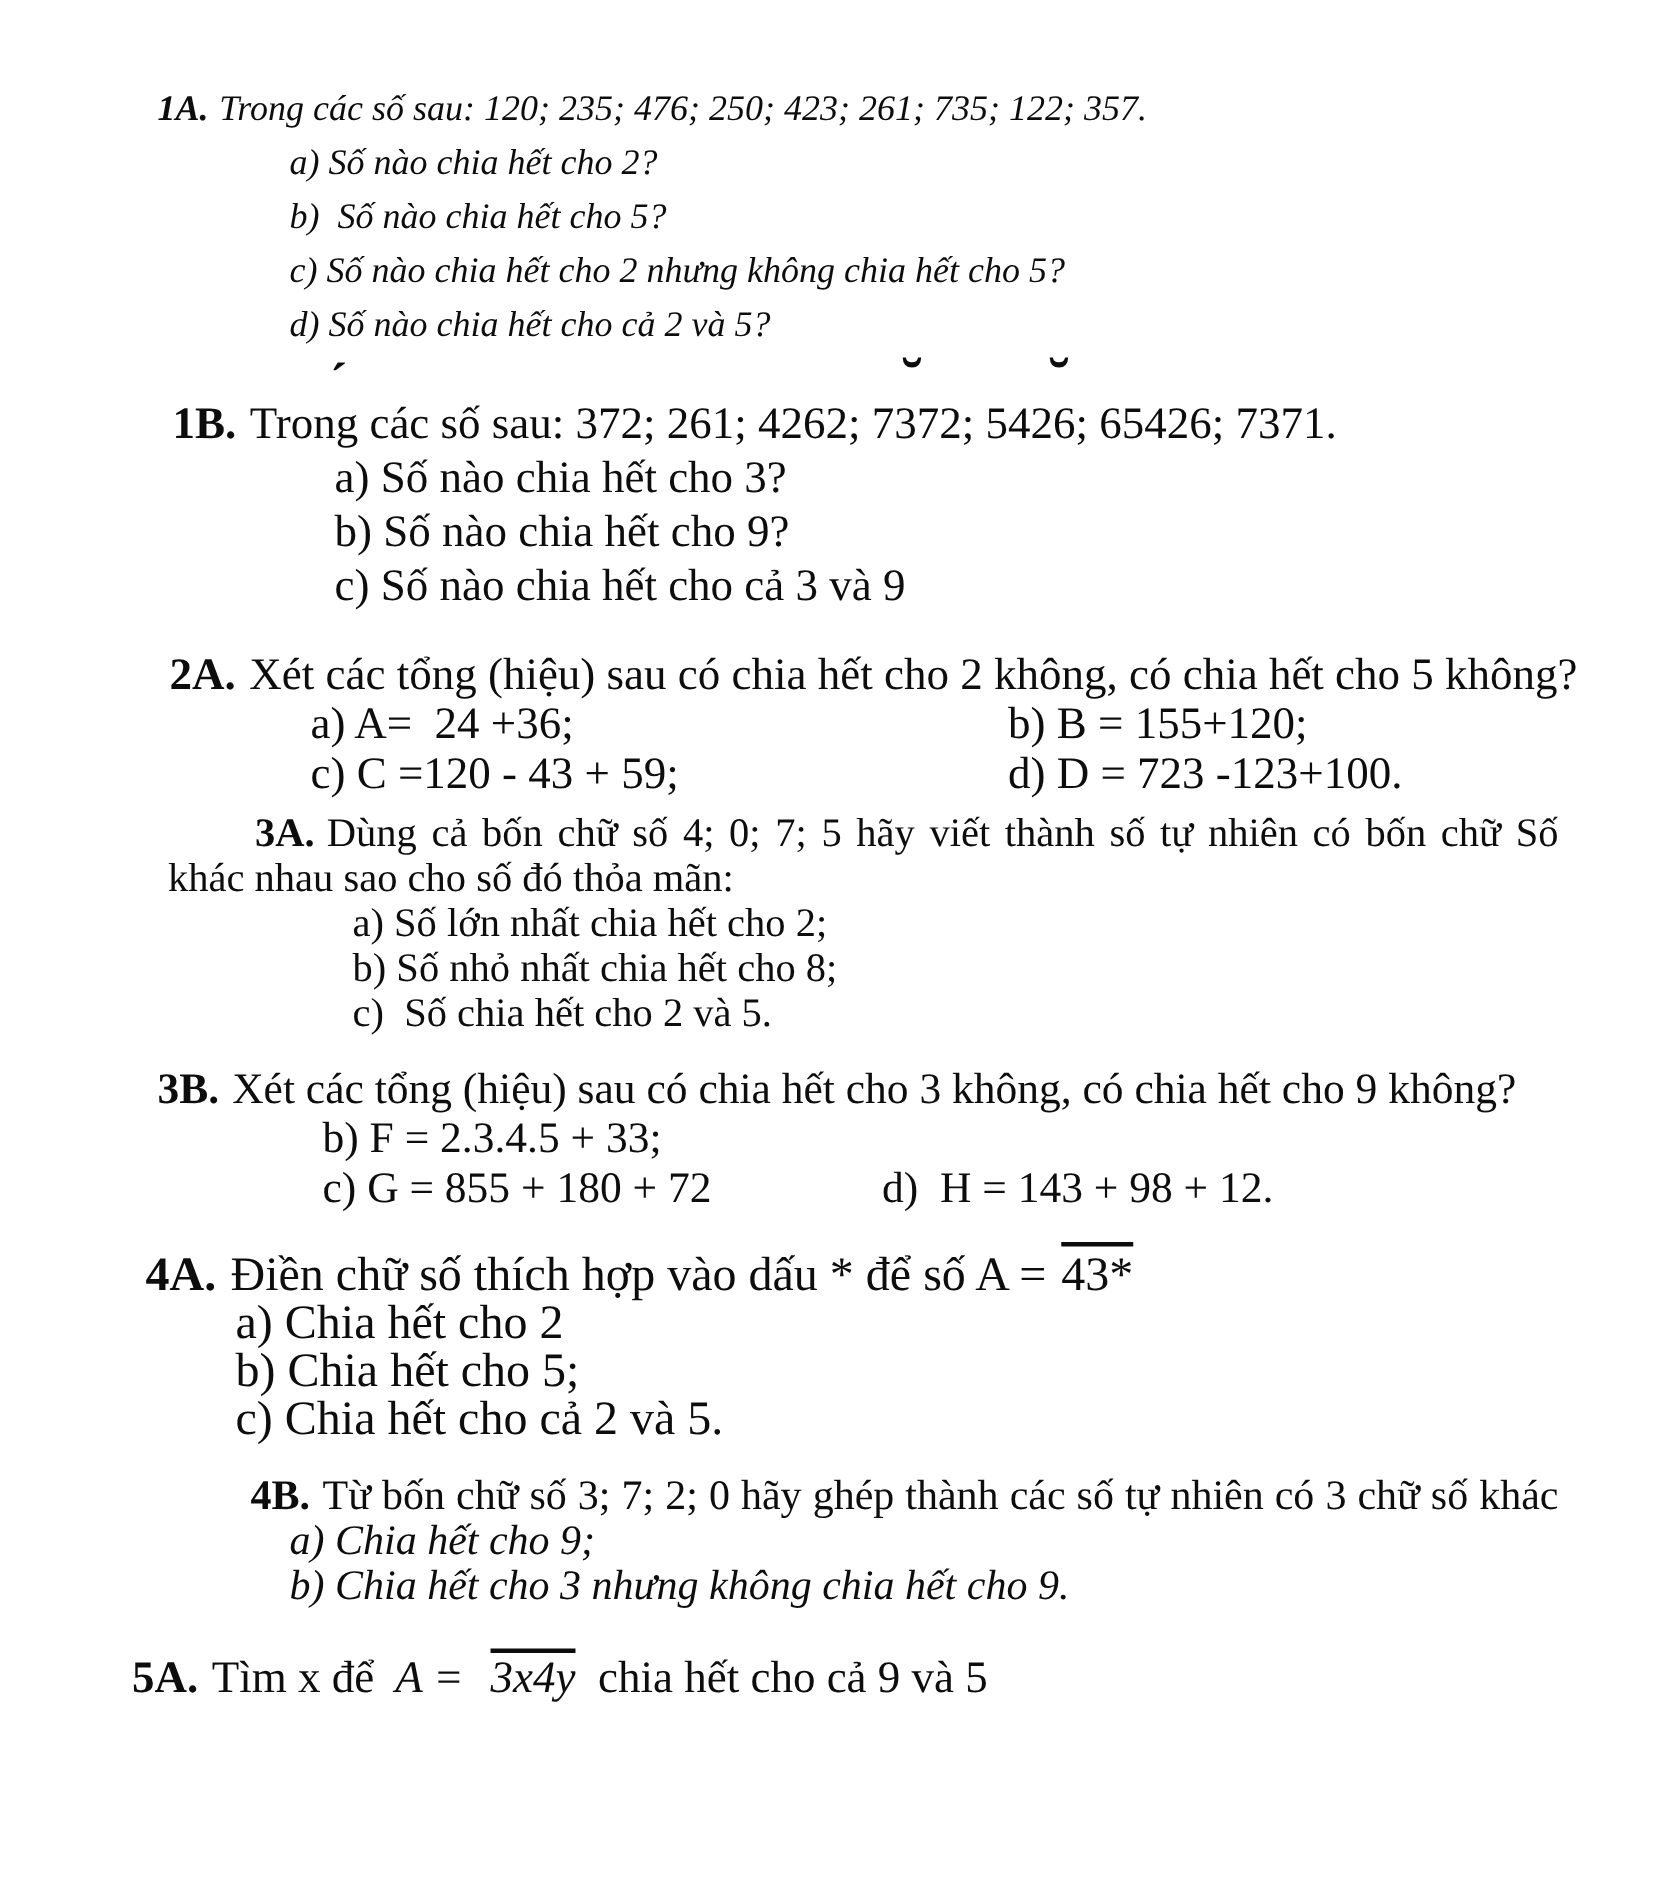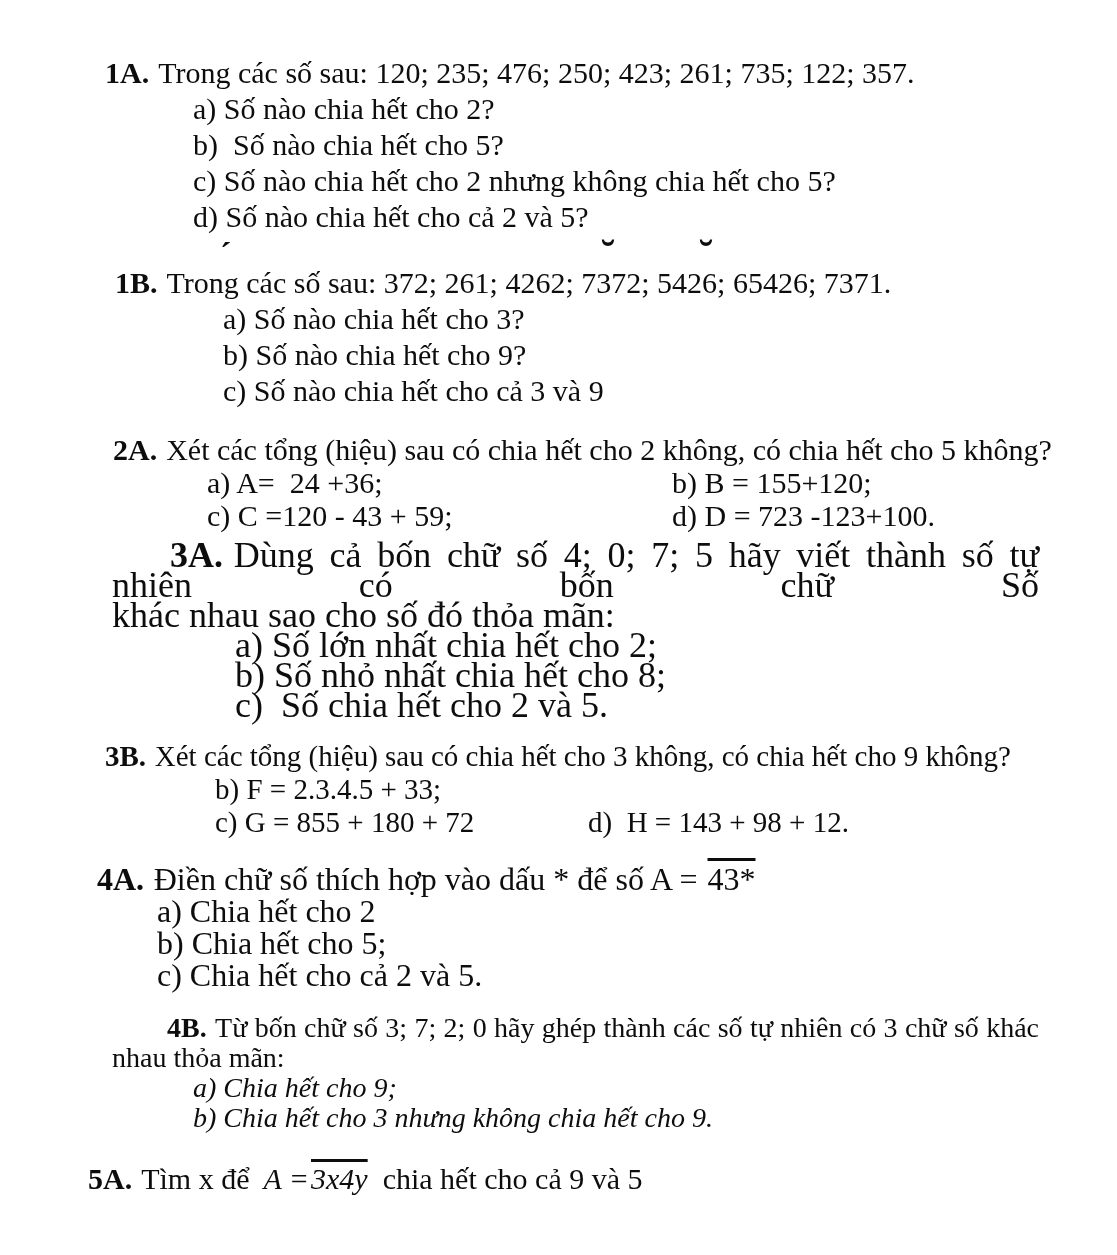--- a/index.html
+++ b/index.html
@@ -12,36 +12,36 @@
     color: #0d0d0d;
     font-family: "Liberation Serif", "DejaVu Serif", serif;
     box-sizing: border-box;
     padding: 55px 78px 0 85px;
     overflow: hidden;
   }
   p { margin: 0; white-space: pre; }
   .lbl { font-weight: bold; padding-right: 0.30em; }
 
   
-  .sec1a { font-size: 30px; line-height: 36px; }
+  .sec1a { font-size: 24px; line-height: 36px; font-style: italic; }
   .sec1a .head { margin-left: 20px; }
   .sec1a .item { margin-left: 108px; }
 
   
   .sec1b { font-size: 30px; line-height: 36px; margin-top: 30px; }
   .sec1b .head { margin-left: 30px; }
   .sec1b .item { margin-left: 138px; }
 
   
   .sec2a { font-size: 30px; line-height: 33px; margin-top: 24px; }
   .sec2a .head { margin-left: 28px; }
   .sec2a .row { display: grid; grid-template-columns: 465px 1fr; margin-left: 122px; font-family: Liberation Serif, serif; }
 
   
-  .sec3a { font-size: 36px; line-height: 30px; margin-top: 8px; }
+  .sec3a { font-size: 27px; line-height: 30px; margin-top: 8px; }
   .sec3a .hline1 { margin-left: 27px; text-indent: 58px; text-align: justify; text-align-last: justify; white-space: normal; }
   .sec3a .hline2 { margin-left: 27px; }
   .sec3a .item { margin-left: 150px; }
 
   
   .sec3b { font-size: 29px; line-height: 33px; margin-top: 20px; }
   .sec3b .head { margin-left: 20px; }
   .sec3b .row { display: grid; grid-template-columns: 373px 1fr; margin-left: 130px; }
 
   
@@ -52,21 +52,21 @@
   
   .sec4b { font-size: 28px; line-height: 30px; margin-top: 22px; }
   .sec4b .hline1 { margin-left: 27px; text-indent: 55px; text-align: justify; text-align-last: justify; white-space: normal; }
   .sec4b .hline2 { margin-left: 27px; }
   .sec4b .item { margin-left: 108px; font-style: italic; }
 
   
   .sec5a { font-size: 30px; line-height: 36px; margin-top: 28px; }
   .sec5a .head { margin-left: 3px; }
   .fml { font-style: italic; margin-left: 14px; }
-  .fml .fx { margin-left: 0; }
+  .fml .fx { margin-left: 16px; }
   .ovl { text-decoration: overline; padding: 0 2px; }
   .sfx { margin-left: 13px; }
 
   
   .artifact { position: absolute; font-weight: bold; color: #0d0d0d; line-height: 1; }
   .art-acute  { left: 220px; top: 238px; font-size: 34px; }
   .art-breve1 { left: 601px; top: 234px; font-size: 42px; }
   .art-breve2 { left: 699px; top: 234px; font-size: 42px; }
 </style>
 </head>
@@ -126,21 +126,20 @@
 
   <section class="sec4a">
     <p class="head"><b class="lbl">4A.</b><span>Điền chữ số thích hợp vào dấu * để số A = </span><span class="ovl">43*</span></p>
     <p class="item">a) Chia hết cho 2</p>
     <p class="item">b) Chia hết cho 5;</p>
     <p class="item">c) Chia hết cho cả 2 và 5.</p>
   </section>
 
   <section class="sec4b">
     <p class="hline1"><b class="lbl">4B.</b><span>Từ bốn chữ số 3; 7; 2; 0 hãy ghép thành các số tự nhiên có 3 chữ số khác</span></p>
-    <p class="hline2">nhau thỏa mãn:</p>
     <p class="item">a) Chia hết cho 9;</p>
     <p class="item">b) Chia hết cho 3 nhưng không chia hết cho 9.</p>
   </section>
 
   <section class="sec5a">
     <p class="head"><b class="lbl">5A.</b><span>Tìm x để</span><i class="fml"><span>A =</span><span class="ovl fx">3x4y</span></i><span class="sfx">chia hết cho cả 9 và 5</span></p>
   </section>
 
 </div>
 

